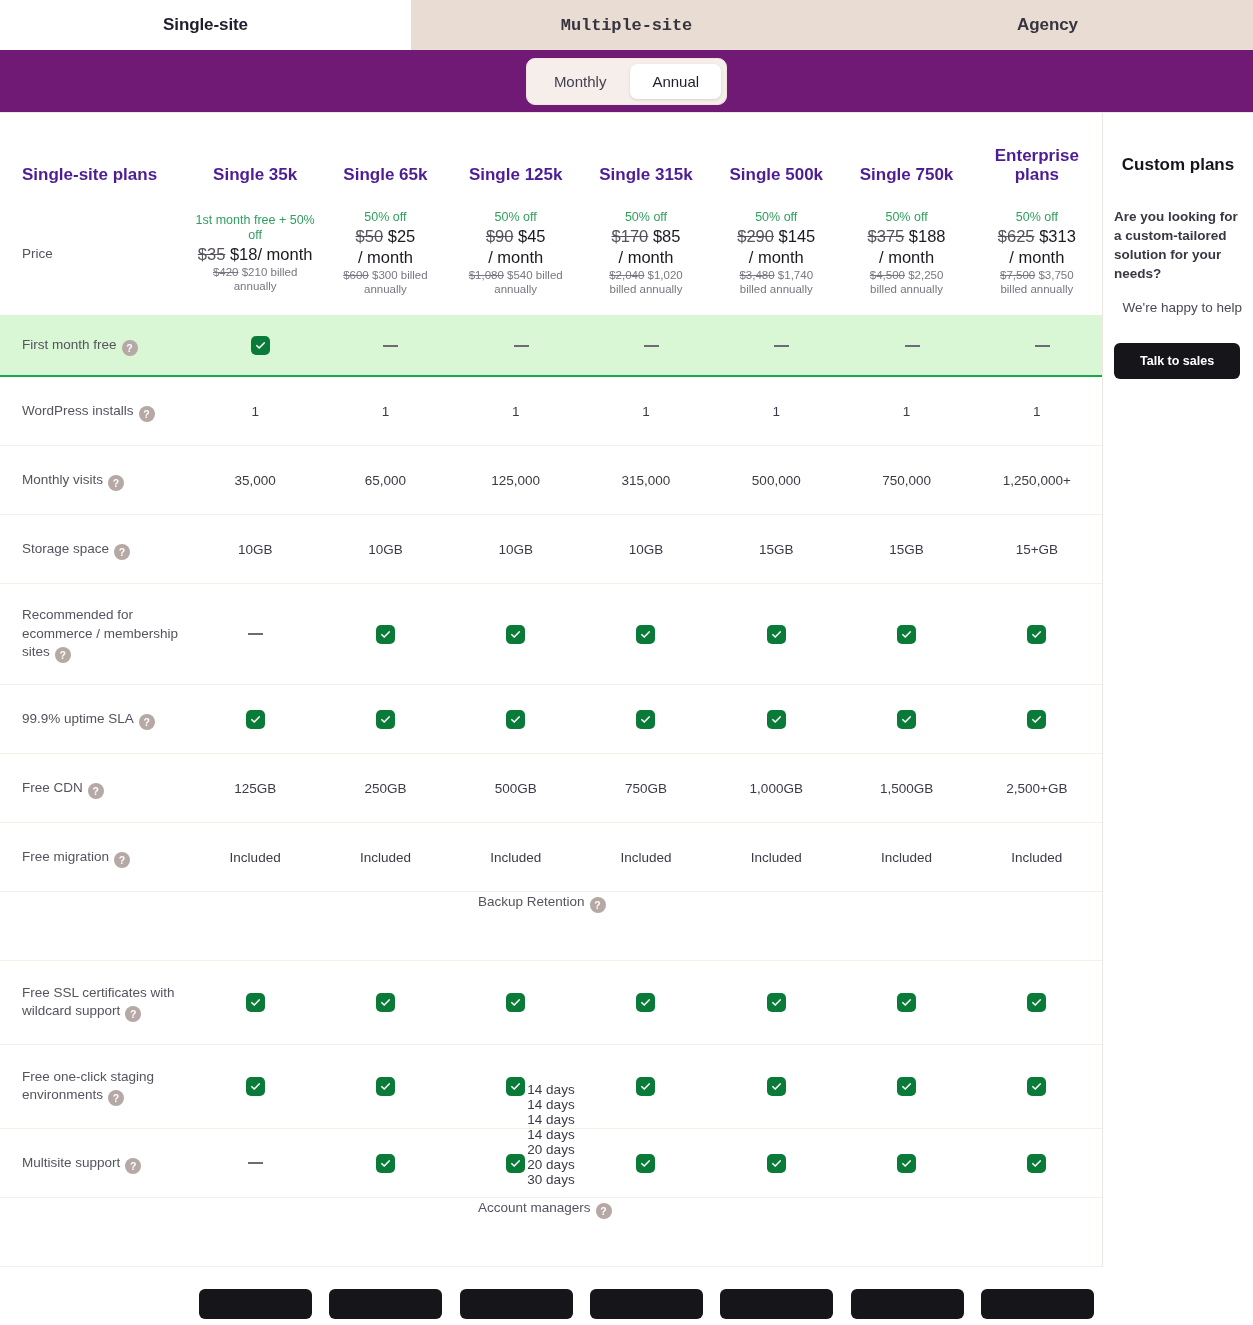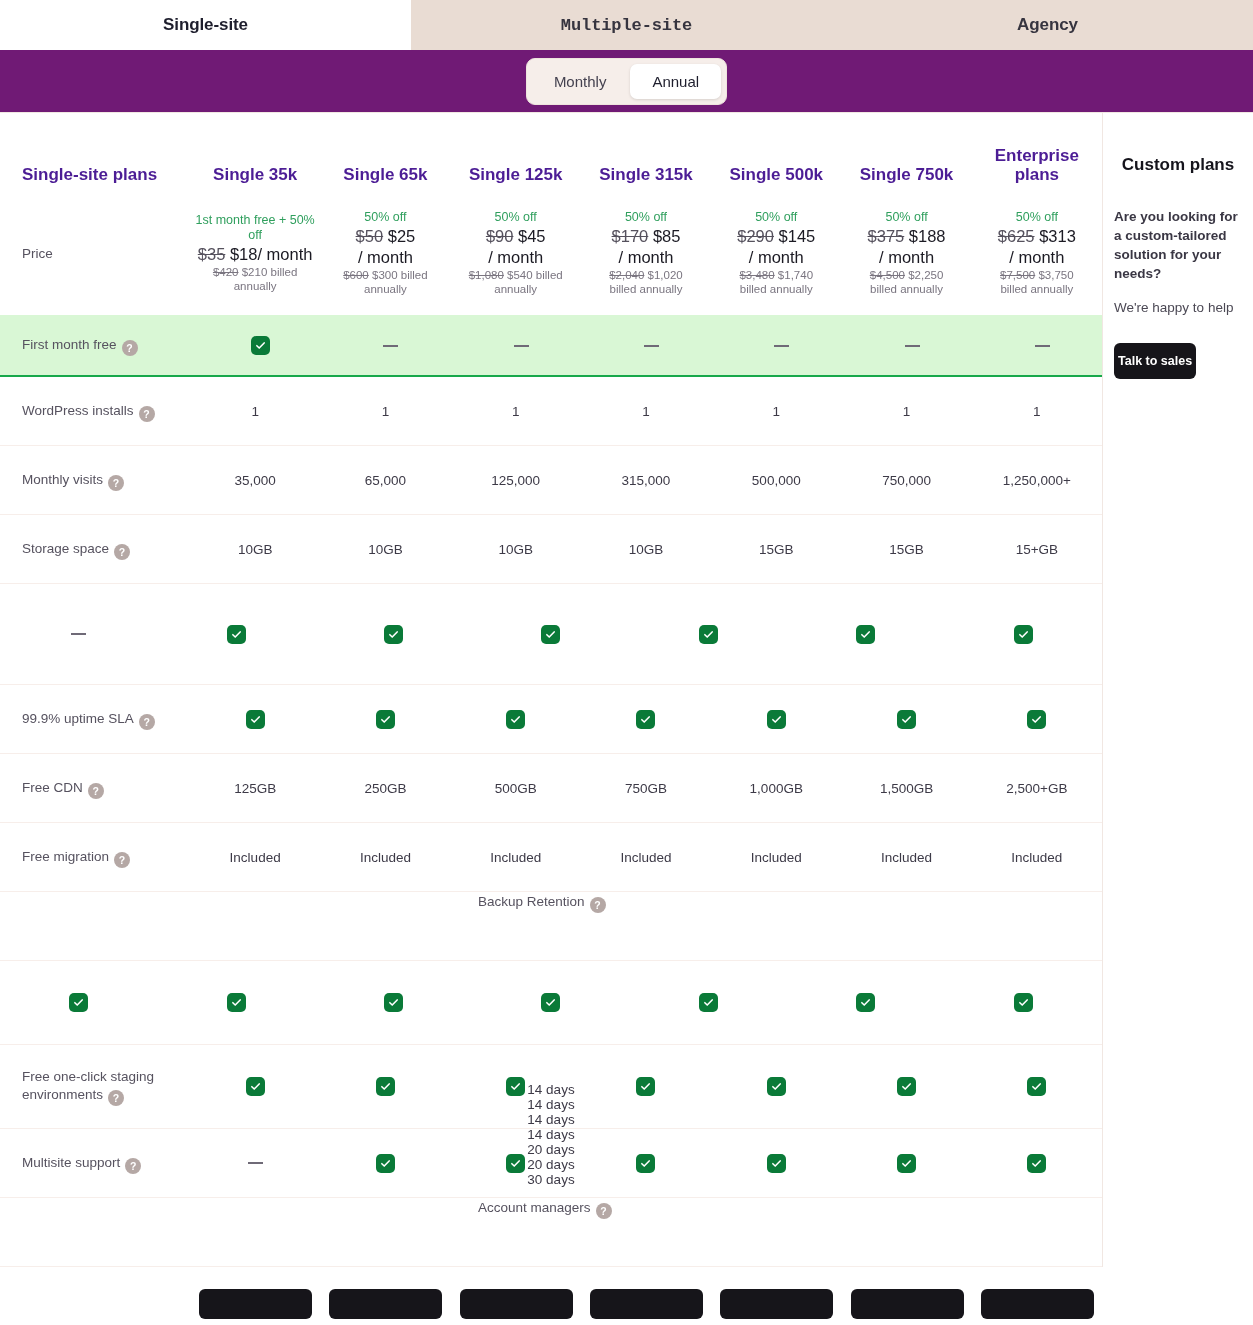--- a/index.html
+++ b/index.html
@@ -96,25 +96,25 @@
   .price-cell { flex-direction: column; gap: 1px; line-height: 1.22; }
   .promo { font-size: 12.5px; color: #2f9f5d; font-weight: 500; }
   .price-main { font-size: 16.5px; color: #1b1a23; }
   .price-main .old { text-decoration: line-through; color: #55515d; }
   .price-sub { font-size: 11.5px; color: #7a7580; }
   .price-sub .old { text-decoration: line-through; }
 
   
   .side-title { font-size: 17px; font-weight: bold; text-align:center; color:#15141c; padding-top: 42px;}
   .side-q { font-size: 13.5px; font-weight: bold; color: #3a3744; line-height: 1.42; margin-top: 32px; }
-  .side-h { font-size: 13.5px; color: #4b4854; margin-top: 16px; }
+  .side-h { font-size: 13.5px; color: #4b4854; margin-top: 16px; text-align: right; }
   .talk-btn {
     margin-top: 28px; background: #16151a; color: #fff;
     font-size: 12.5px; font-weight: bold;
-    border: none; border-radius: 6px; padding: 11px 4px;
+    border: none; border-radius: 6px; padding: 11px 26px;
     cursor: pointer;
   }
 
   
   .footer { position: relative; height: 37px; }
   .fbtns { display: flex; padding-left: 190px; width: 1103px; }
   .fbtn-cell { flex: 1 1 0; display: flex; justify-content: center; }
   .fbtn {
     width: 113px; height: 30px; margin-top: 22px;
     background: #16151a; border: none; border-radius: 6px; cursor: pointer;
@@ -316,20 +316,21 @@
             <span class="cell-val">15GB</span>
           </div>
           <div class="c-cell">
             <span class="cell-val">15GB</span>
           </div>
           <div class="c-cell">
             <span class="cell-val">15+GB</span>
           </div>
         </div>
         <div class="row" style="height: 101px;">
+          <div class="c-label"><span class="feat-label">Recommended for ecommerce / membership sites</span><span class="help">?</span></div>
           <div class="c-cell">
             <span class="dash"></span>
           </div>
           <div class="c-cell">
             <span class="check">
               <svg width="11" height="11" viewBox="0 0 12 12">
                 <path d="M2 6.2 L4.6 8.8 L10 3.2" fill="none" stroke="#fff" stroke-width="1.7" stroke-linecap="round" stroke-linejoin="round"></path>
               </svg>
             </span>
           </div>
@@ -487,20 +488,21 @@
             <span class="cell-val">20 days</span>
           </div>
           <div class="c-cell">
             <span class="cell-val">20 days</span>
           </div>
           <div class="c-cell">
             <span class="cell-val">30 days</span>
           </div>
         </div>
         <div class="row" style="height: 84px;">
+          <div class="c-label"><span class="feat-label">Free SSL certificates with wildcard support</span><span class="help">?</span></div>
           <div class="c-cell">
             <span class="check">
               <svg width="11" height="11" viewBox="0 0 12 12">
                 <path d="M2 6.2 L4.6 8.8 L10 3.2" fill="none" stroke="#fff" stroke-width="1.7" stroke-linecap="round" stroke-linejoin="round"></path>
               </svg>
             </span>
           </div>
           <div class="c-cell">
             <span class="check">
               <svg width="11" height="11" viewBox="0 0 12 12">

